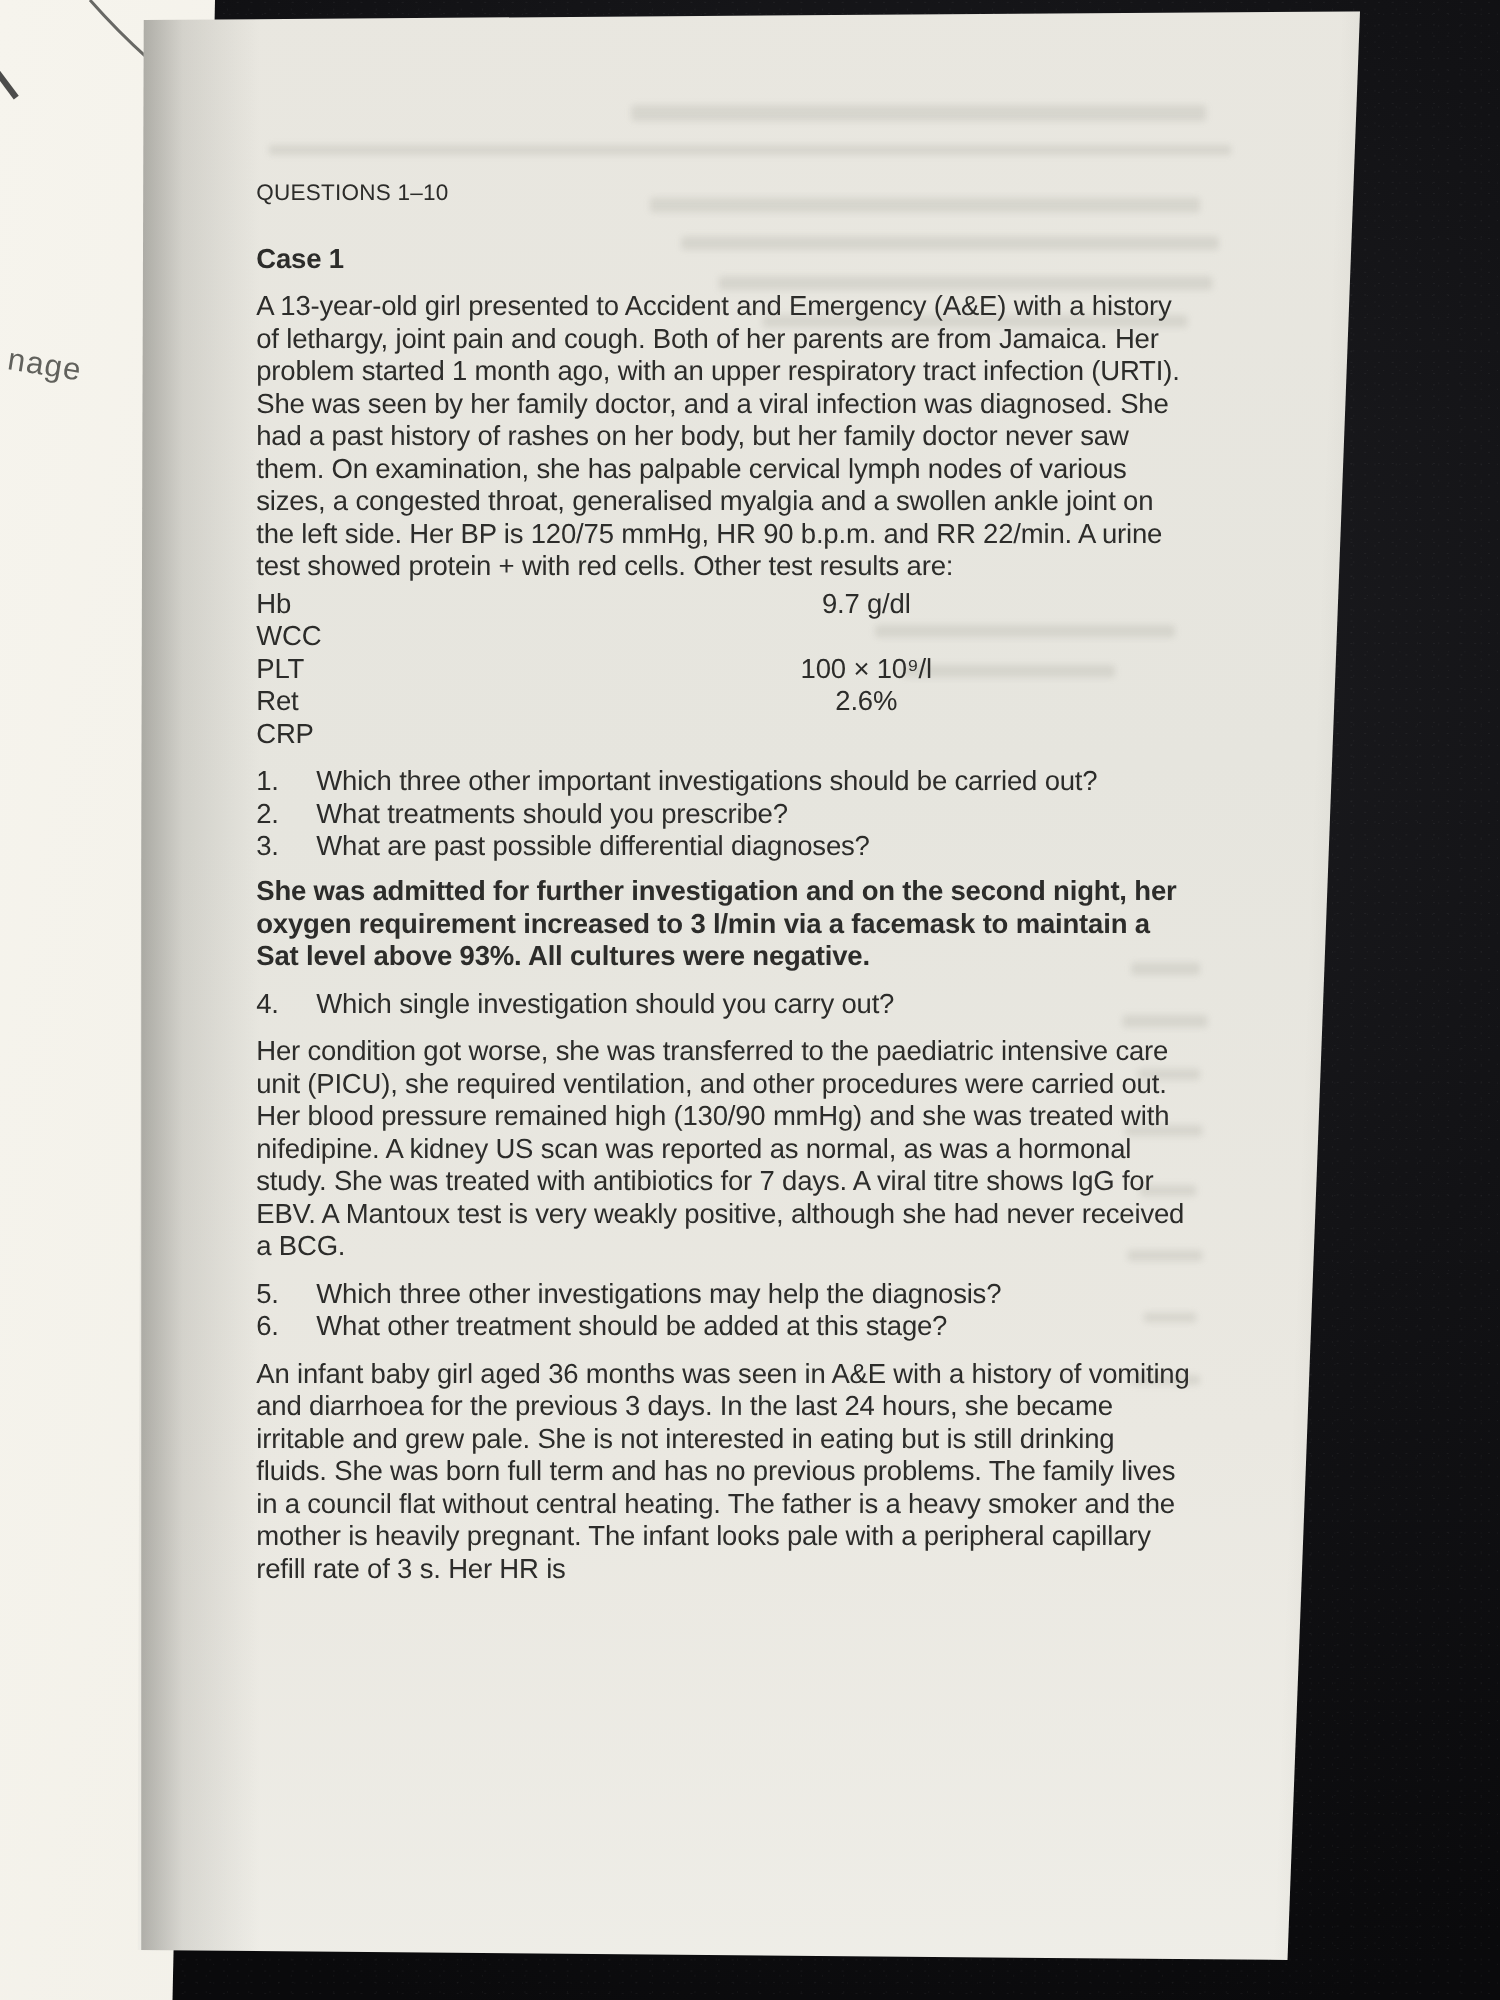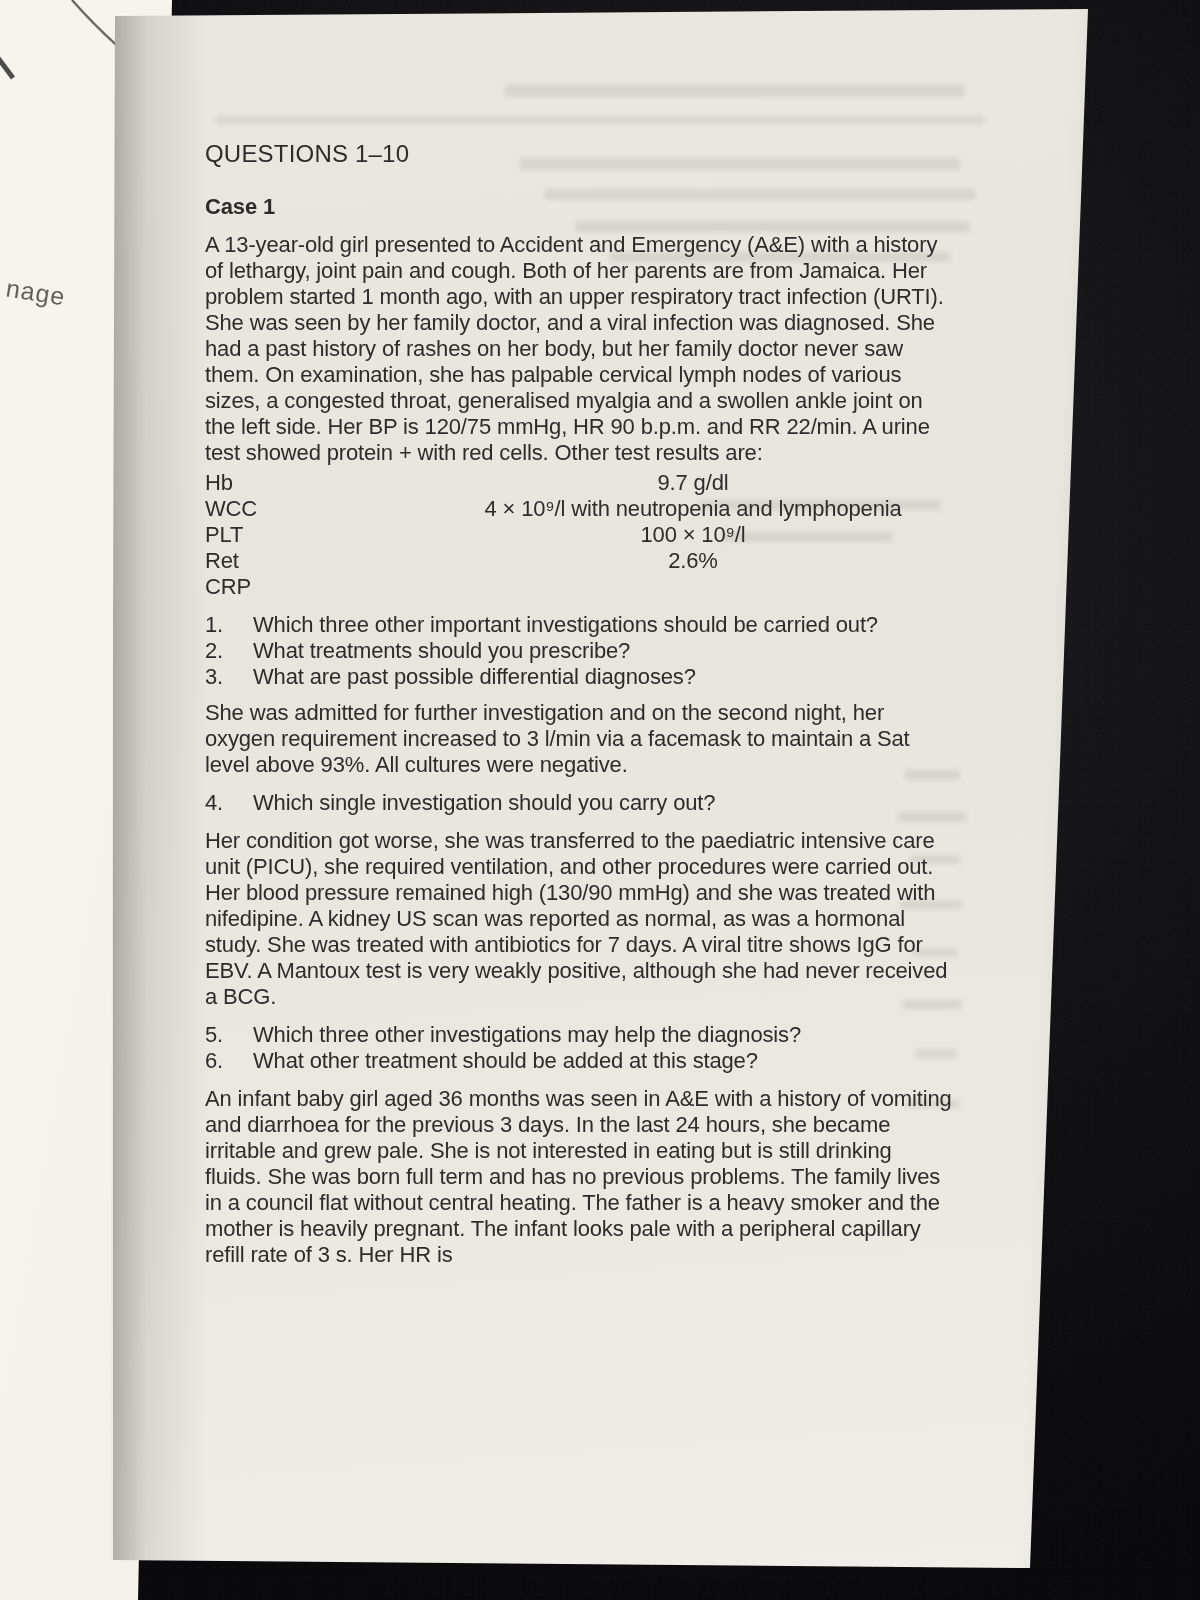--- a/index.html
+++ b/index.html
@@ -43,25 +43,25 @@
     background:linear-gradient(90deg,rgba(0,0,0,0) 0%,rgba(40,40,35,0.10) 100%);
     transform:skewX(-2deg);
   }
   
   .ghost{position:absolute;background:rgba(128,133,120,0.17);filter:blur(2.5px);border-radius:3px;}
   
   .content{
     position:absolute;left:205px;top:141px;width:748px;
     color:#2c2c2a;font-size:22px;line-height:26px;letter-spacing:-0.15px;
   }
-  .q-header{font-size:24px;font-weight:400;letter-spacing:0.2px;}
+  .q-header{font-size:18px;font-weight:400;letter-spacing:0.2px;}
   .case-title{font-weight:700;margin-top:27px;}
   .case-title.case2{margin-top:48px;}
   p.body{margin:12px 0 0 0;}
-  p.body.tight{margin-top:10px;}
+  p.body.tight{margin-top:10px;font-weight:bold;}
   .labs{margin-top:4px;}
   .lab-row{display:flex;gap:48px;}
   .lab-label{width:180px;flex:0 0 180px;}
   .lab-value{flex:1;text-align:center;}
   .qlist{margin-top:12px;}
   .q-row{display:flex;}
   .q-num{width:48px;flex:0 0 48px;}
   .q-text{flex:1;}
 </style>
 </head>
@@ -106,21 +106,20 @@
 
       <p class="body">A 13-year-old girl presented to Accident and Emergency (A&amp;E) with a history of lethargy, joint pain and cough. Both of her parents are from Jamaica. Her problem started 1 month ago, with an upper respiratory tract infection (URTI). She was seen by her family doctor, and a viral infection was diagnosed. She had a past history of rashes on her body, but her family doctor never saw them. On examination, she has palpable cervical lymph nodes of various sizes, a congested throat, generalised myalgia and a swollen ankle joint on the left side. Her BP is 120/75 mmHg, HR 90 b.p.m. and RR 22/min. A urine test showed protein + with red cells. Other test results are:</p>
 
       <div class="labs">
         <div class="lab-row">
           <span class="lab-label">Hb</span>
           <span class="lab-value">9.7 g/dl</span>
         </div>
         <div class="lab-row">
           <span class="lab-label">WCC</span>
-          <span class="lab-value">4 × 10⁹/l with neutropenia and lymphopenia</span>
         </div>
         <div class="lab-row">
           <span class="lab-label">PLT</span>
           <span class="lab-value">100 × 10⁹/l</span>
         </div>
         <div class="lab-row">
           <span class="lab-label">Ret</span>
           <span class="lab-value">2.6%</span>
         </div>
         <div class="lab-row">

